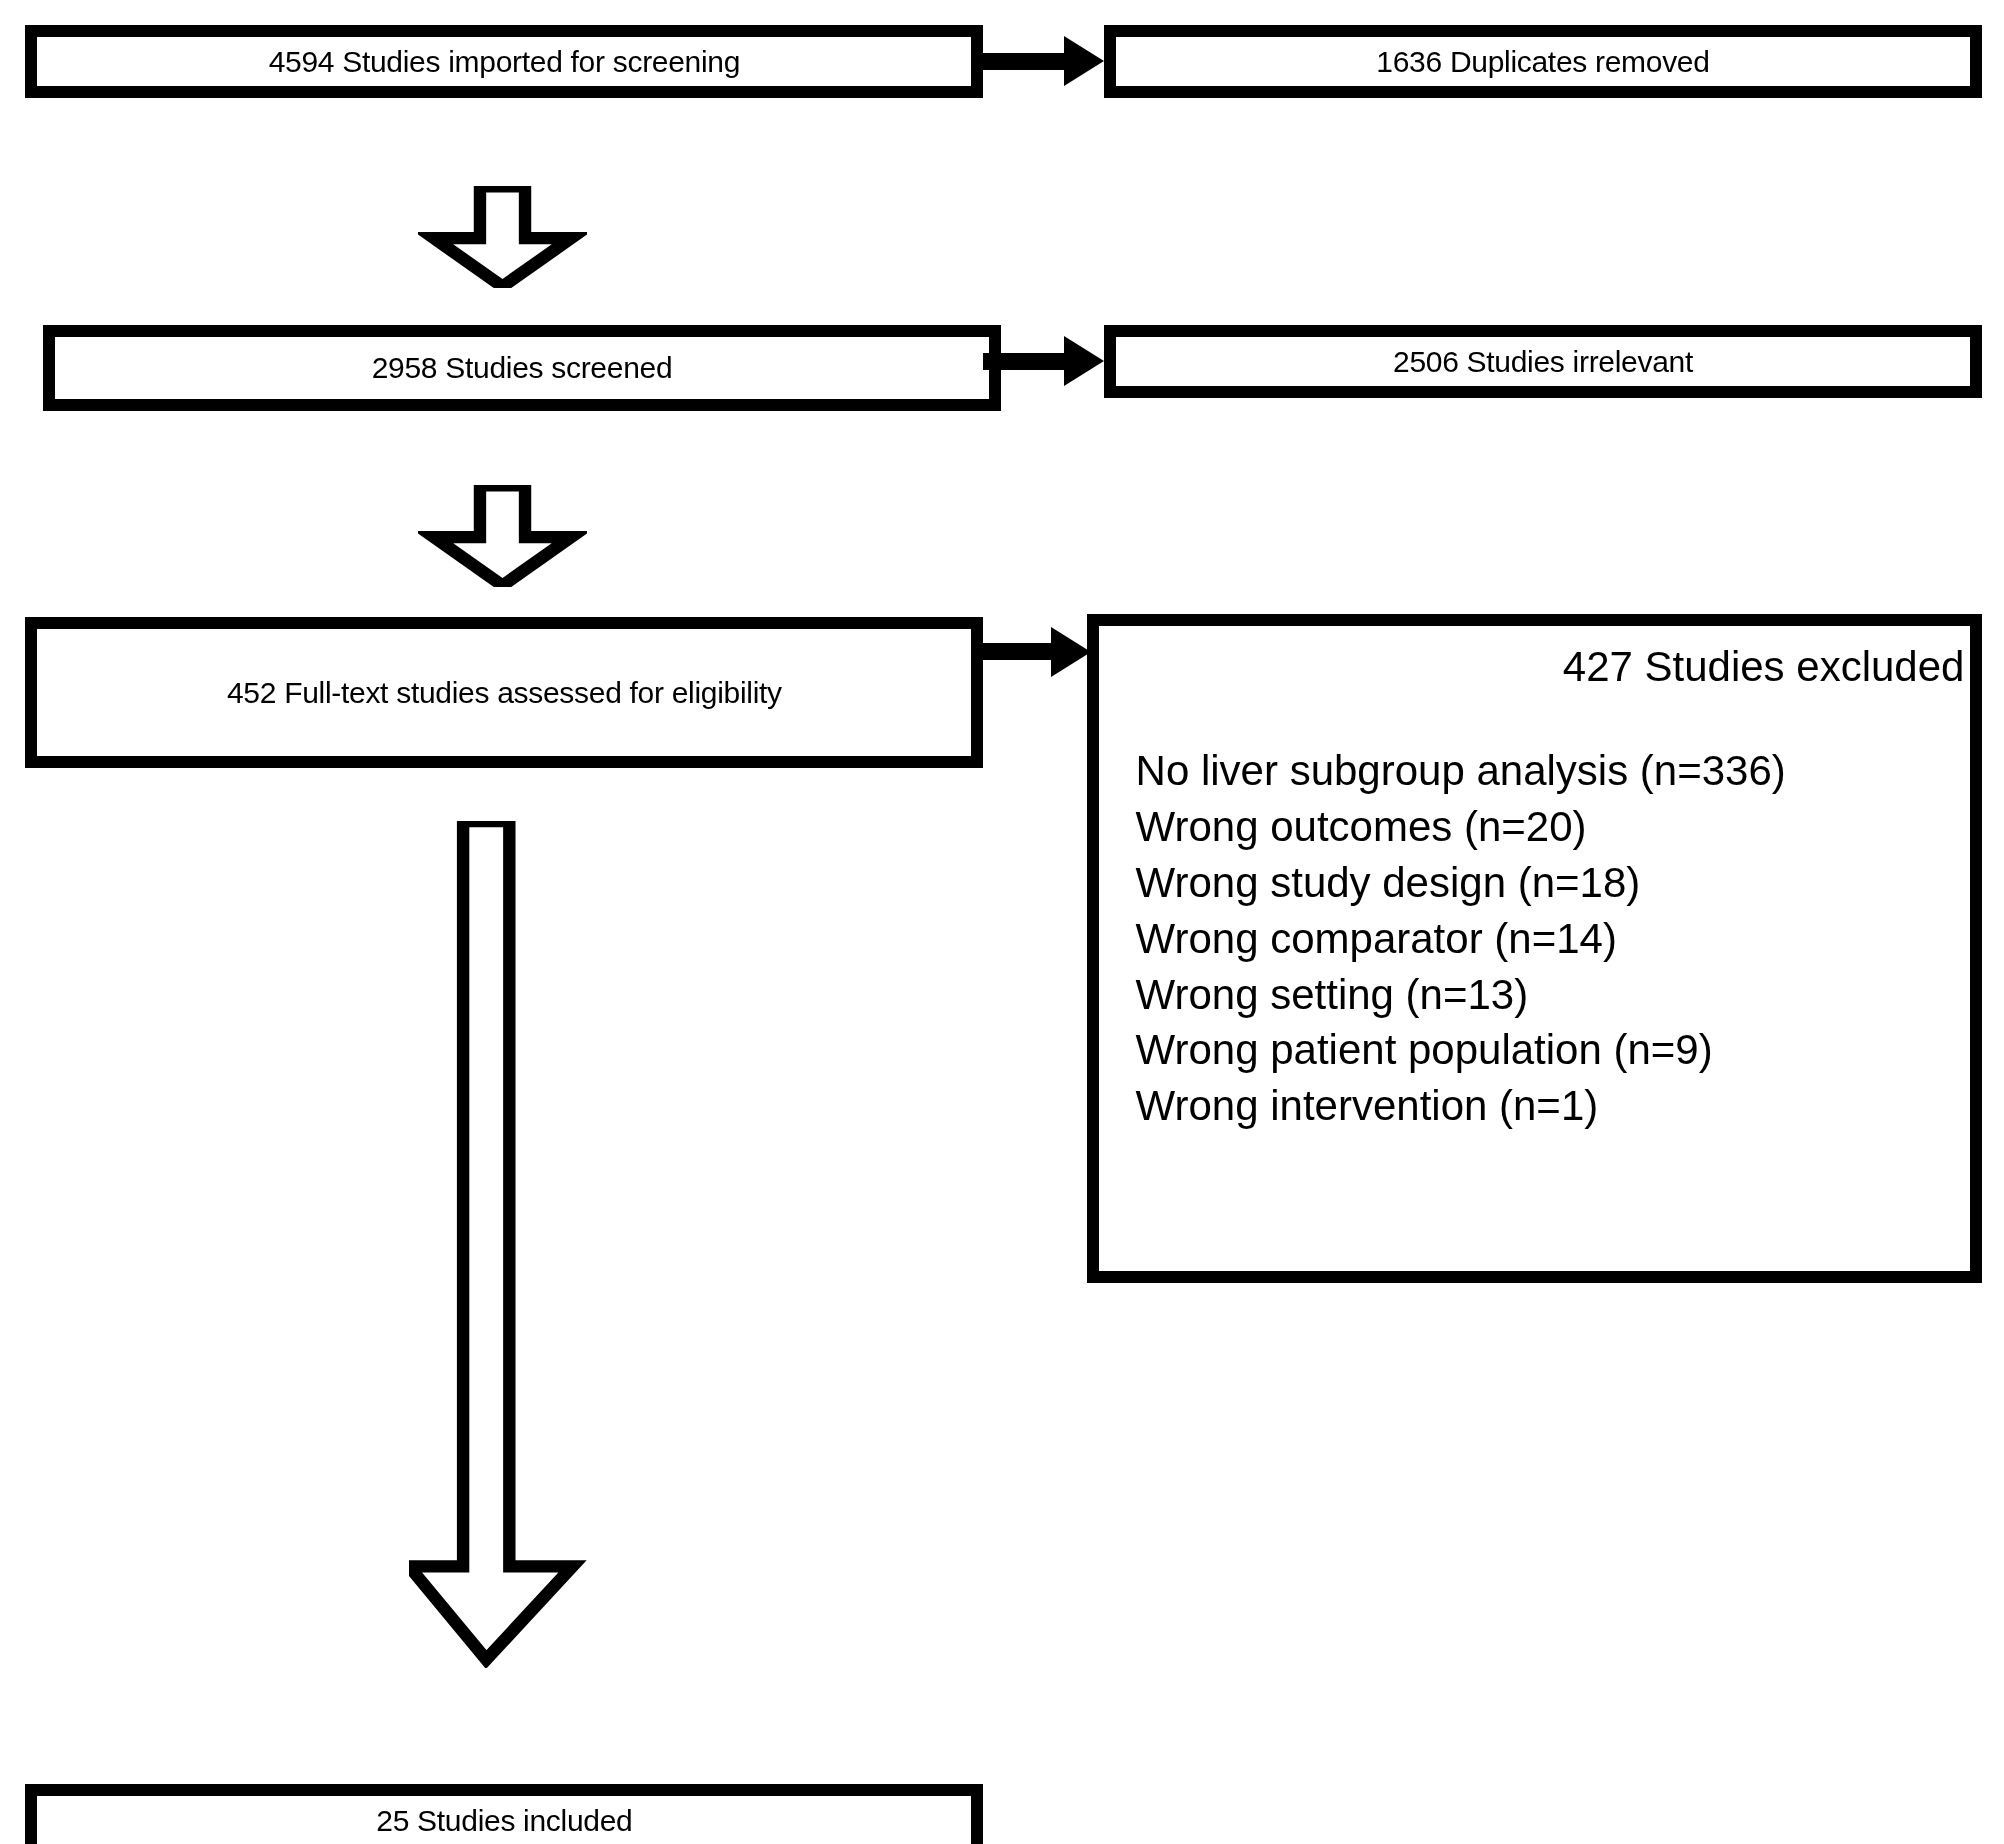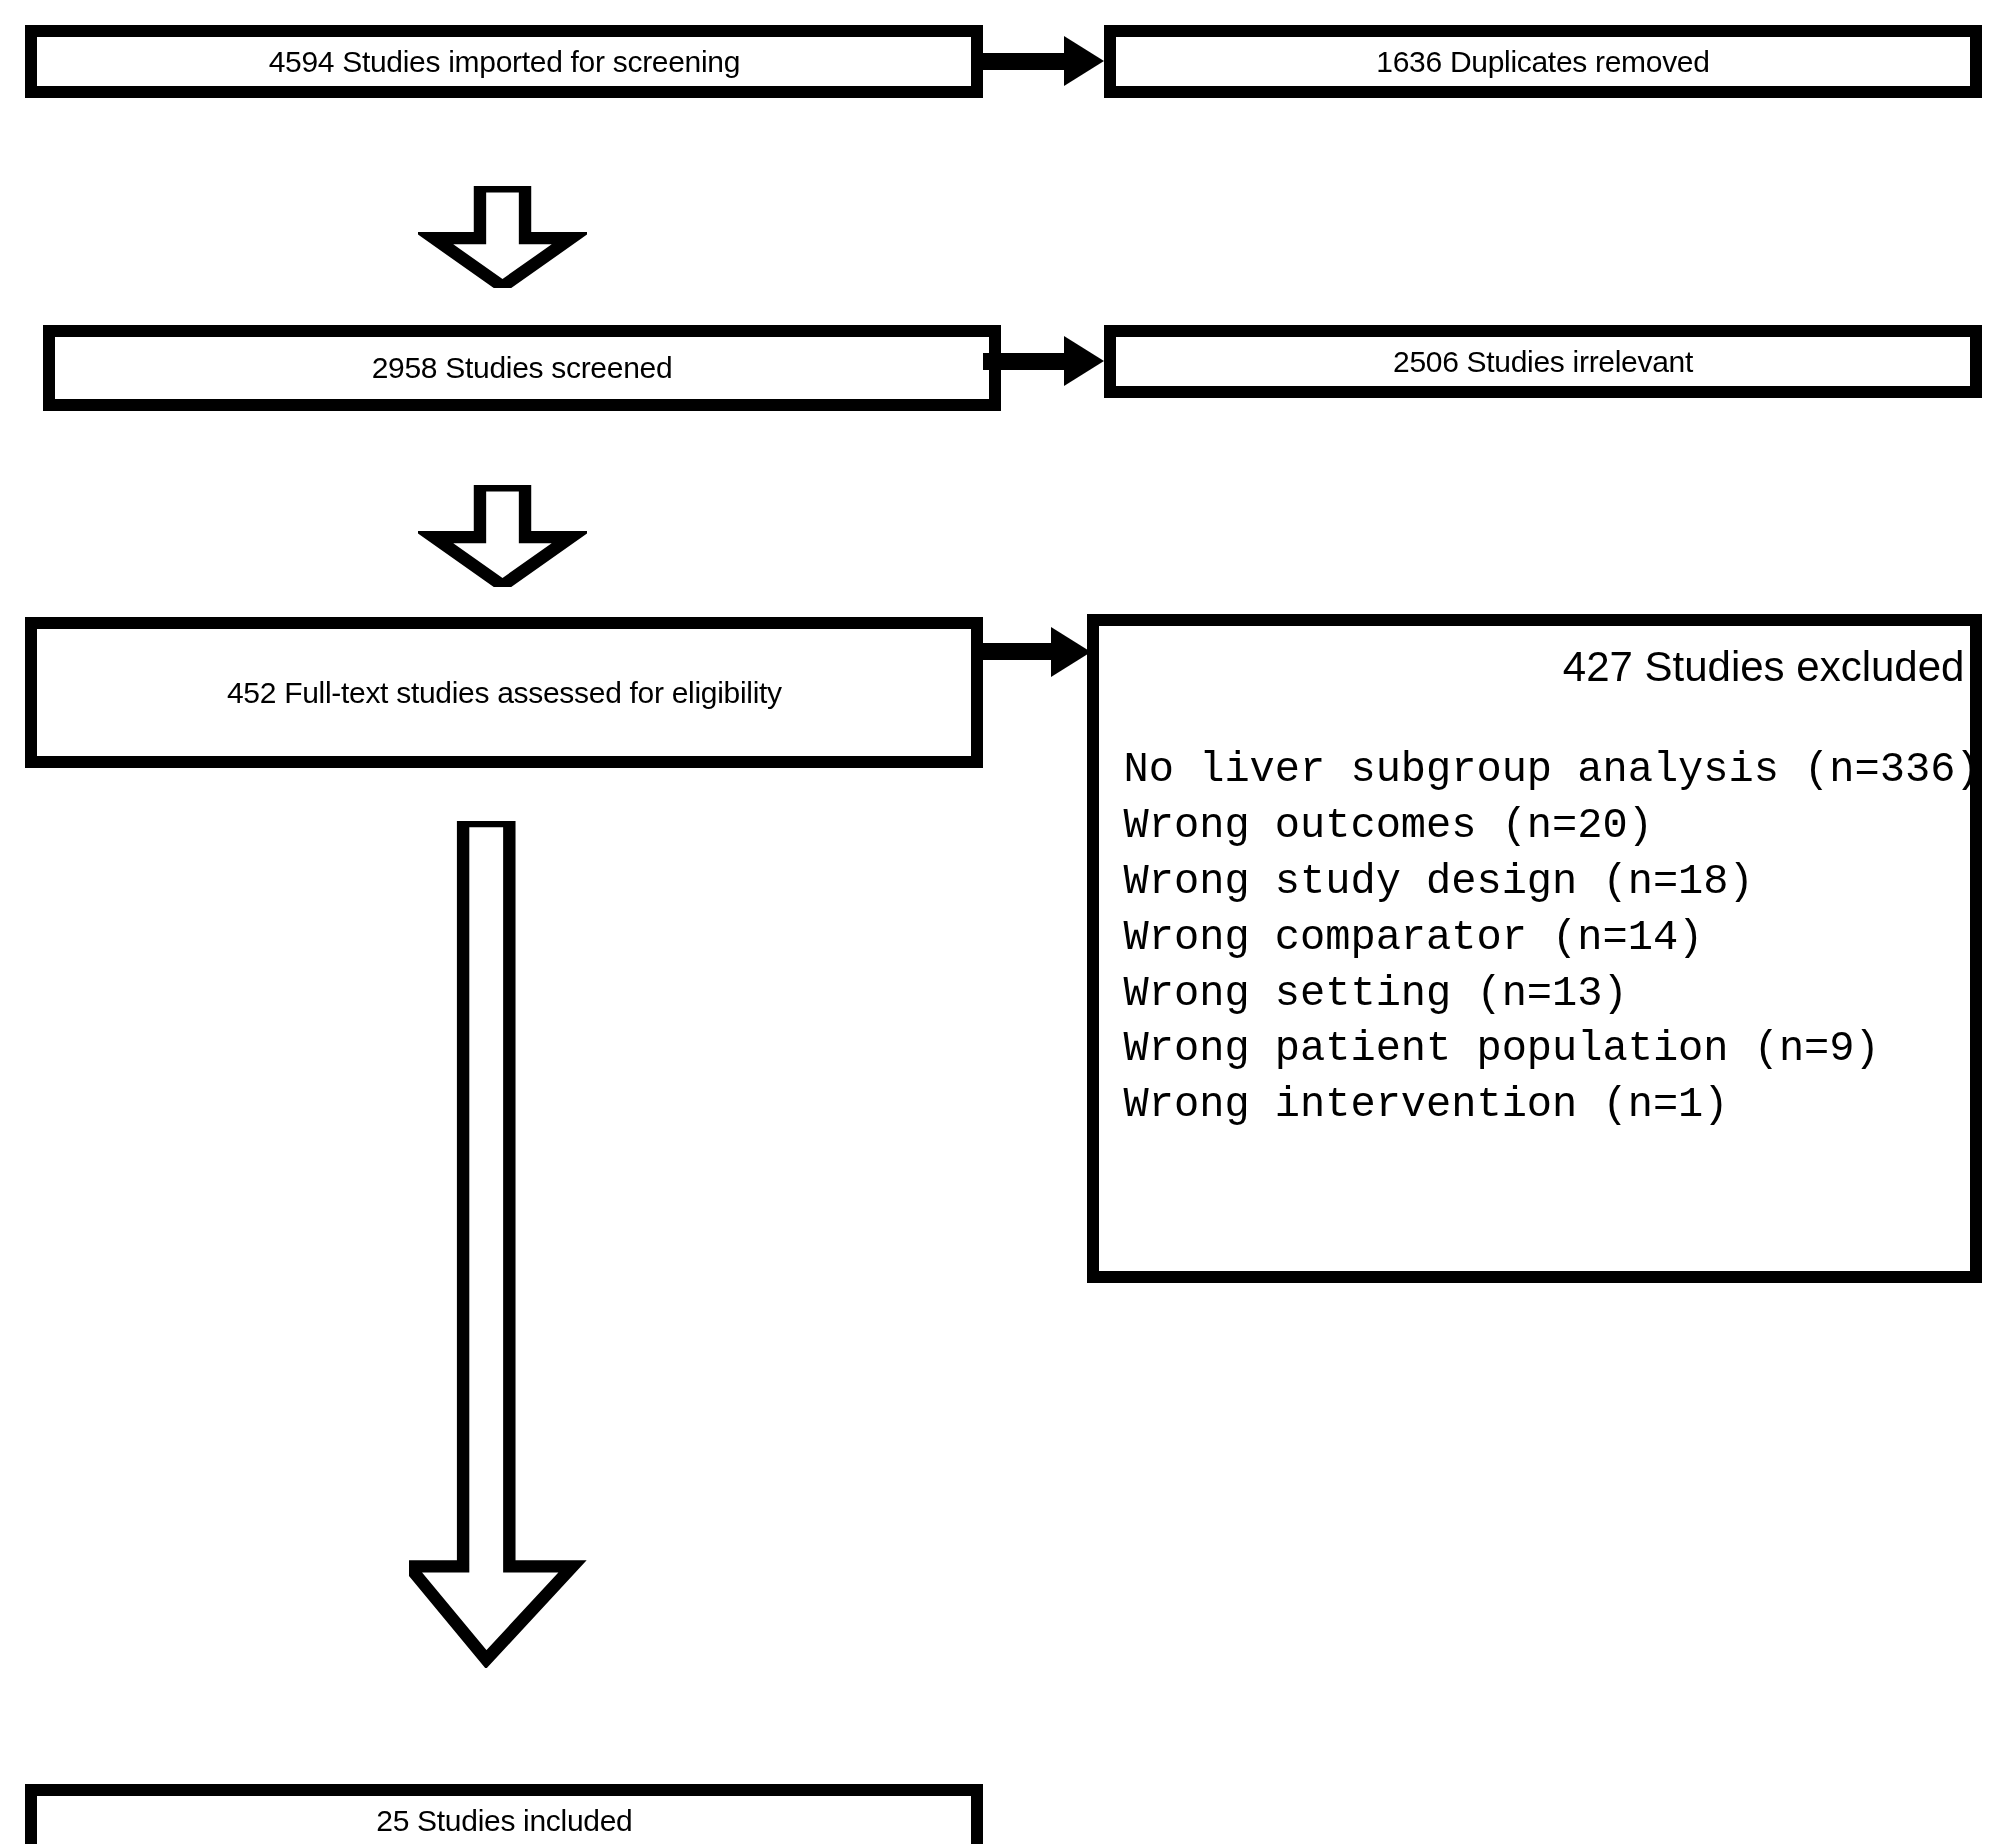--- a/index.html
+++ b/index.html
@@ -54,23 +54,22 @@
     padding: 19px 5.6px 5.6px 5.6px;
   }
   #node-excluded .excluded-title {
     text-align: right;
     font-size: 42px;
     line-height: 1.05;
     margin-bottom: 54px;
   }
   #node-excluded .excluded-list {
     list-style: none;
-    margin: 0;
+    margin: 12px;
     padding: 0 0 0 19px;
-    font-family: Liberation Mono, monospace;
   }
   #node-excluded .excluded-list li {
     font-size: 42px;
     line-height: 1.33;
     white-space: nowrap;
   }
 
   
   .h-connector {
     position: absolute;

